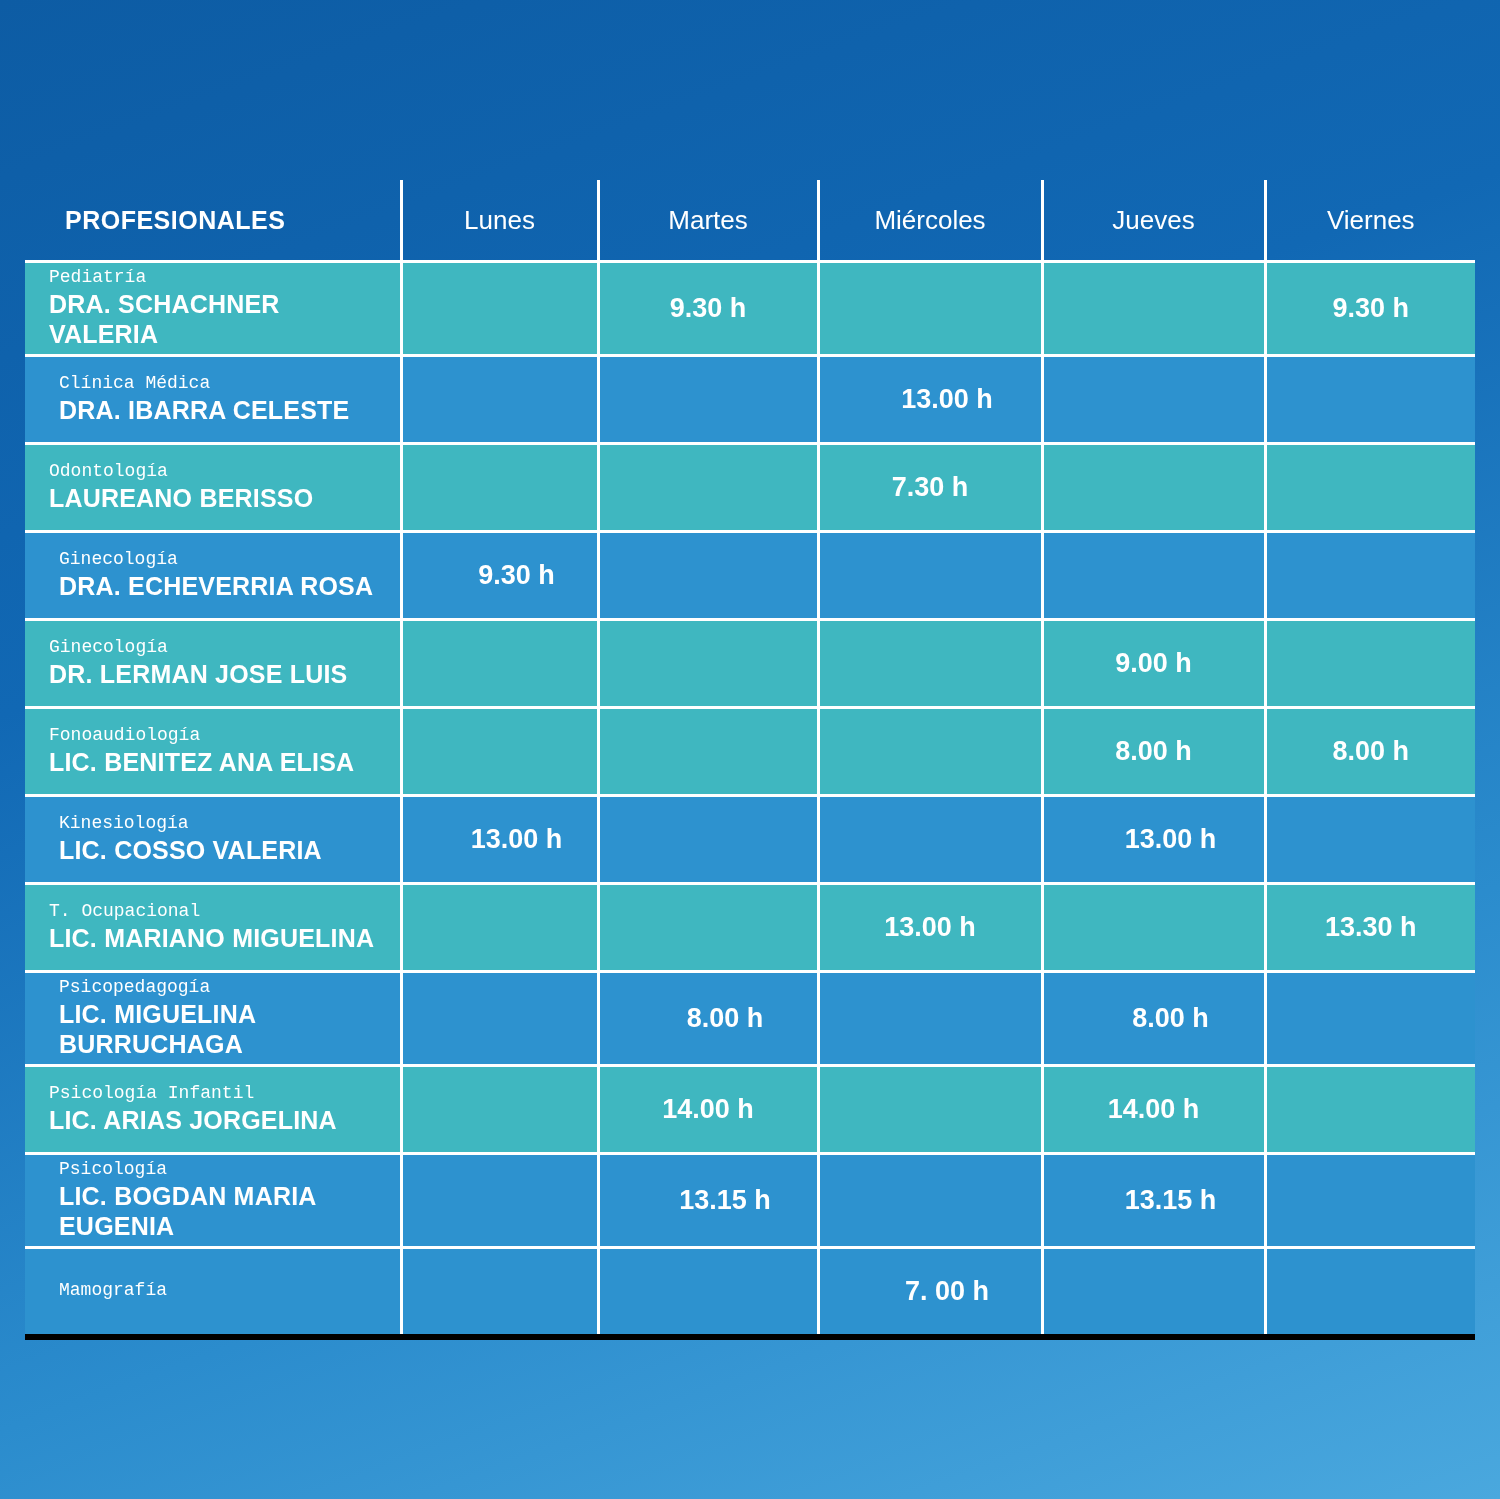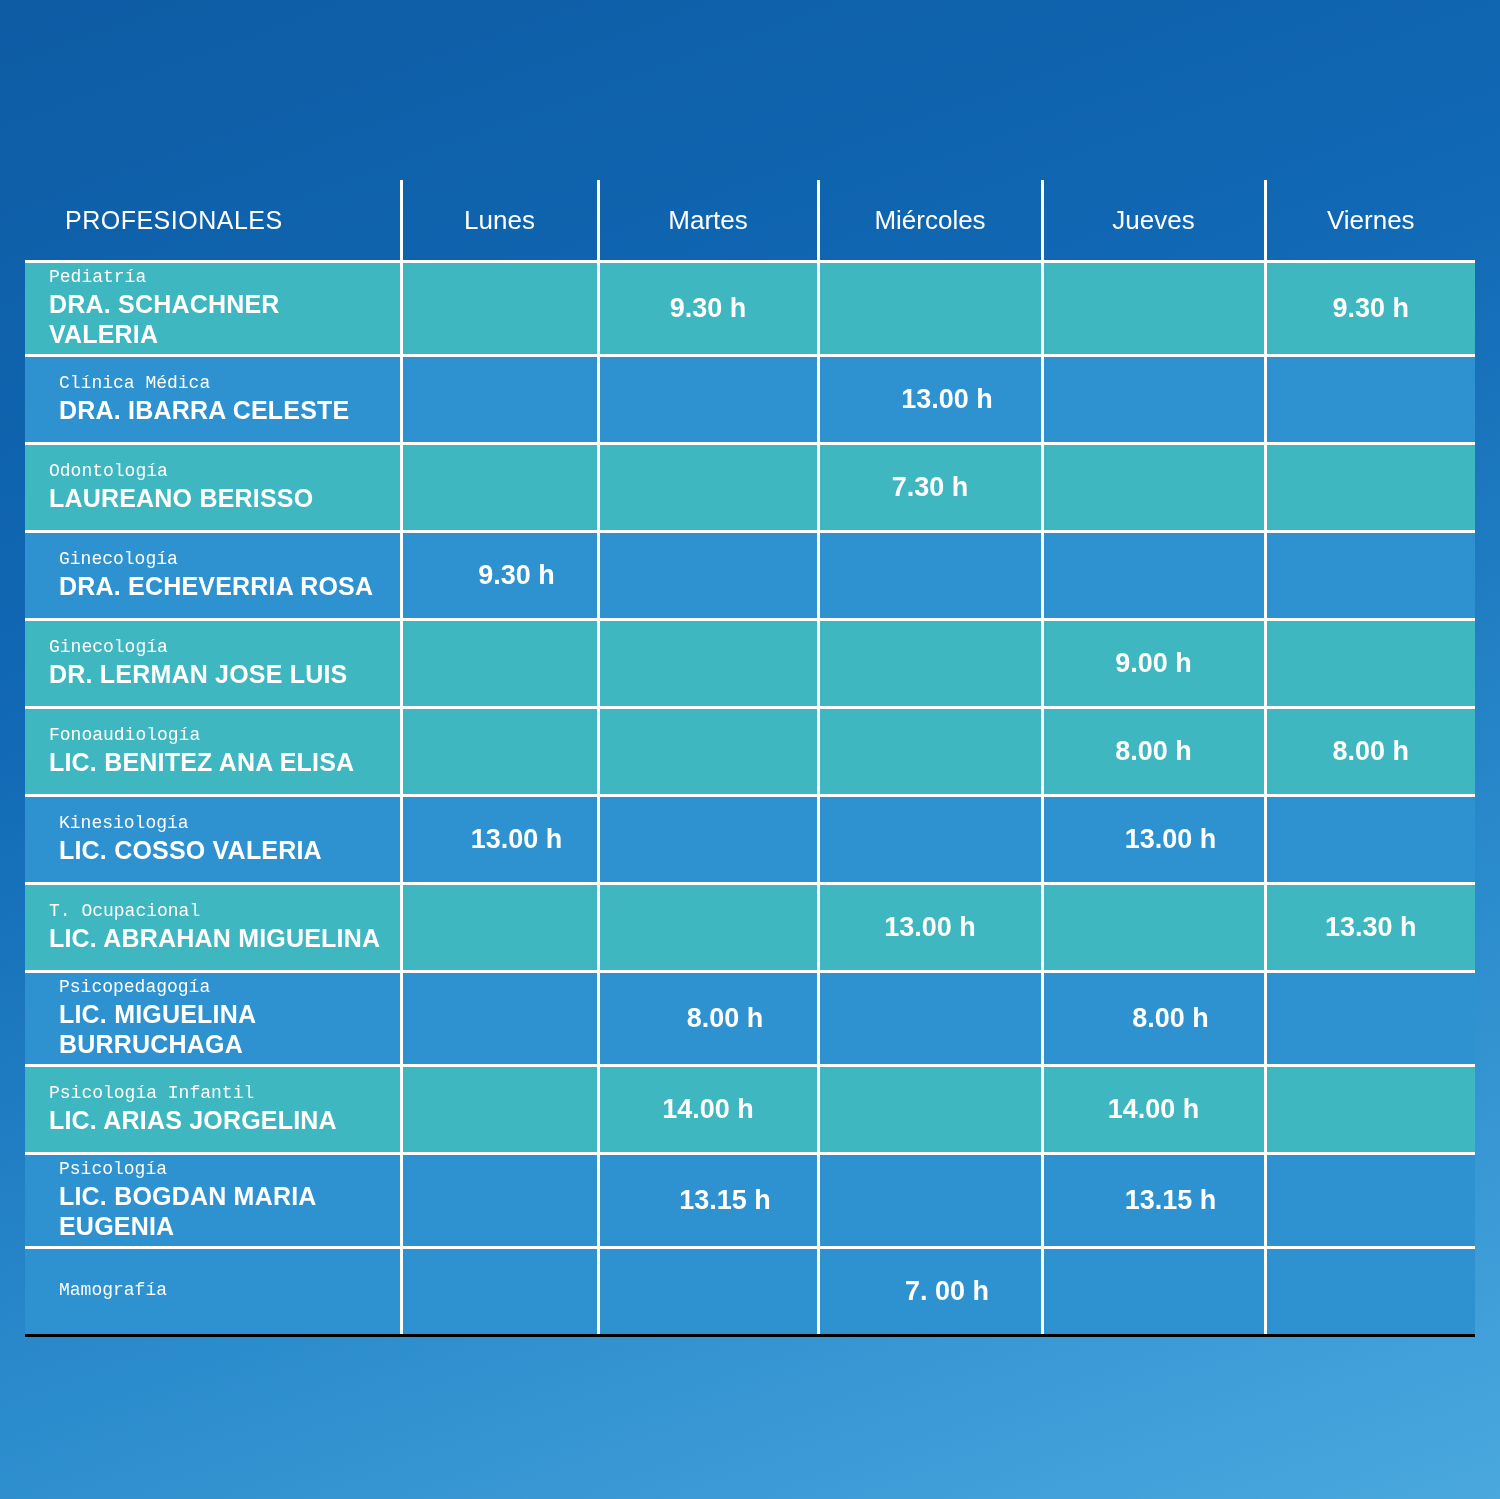--- a/index.html
+++ b/index.html
@@ -26,21 +26,21 @@
   }
   table.schedule col.c-prof { width: 376px; }
   table.schedule col.c-day  { width: 197px; }
   table.schedule col.c-day2 { width: 220px; }
   table.schedule col.c-day3 { width: 224px; }
   table.schedule col.c-day4 { width: 223px; }
   table.schedule col.c-day5 { width: 210px; }
 
   thead th {
     color: #ffffff;
-    font-weight: normal;
+    font-weight: bold;
     padding: 0;
     height: 80px;
     vertical-align: middle;
     background: transparent;
     border-right: 3px solid #ffffff;
     border-bottom: 3px solid #ffffff;
   }
   thead th.prof-head {
     text-align: left;
     padding-left: 40px;
@@ -82,21 +82,21 @@
     font-size: 25px;
     font-weight: bold;
     display: block;
     letter-spacing: 0.2px;
   }
   td.time-cell {
     text-align: center;
     font-size: 27px;
     font-weight: bold;
   }
-  tbody tr:last-child td { border-bottom: 3px solid #000000; }
+  tbody tr:last-child td { border-bottom: 6px solid #000000; }
 </style>
 </head>
 <body>
 
 <div id="schedule-wrap">
   <table class="schedule">
     <colgroup>
       <col class="c-prof">
       <col class="c-day">
       <col class="c-day2">
@@ -188,21 +188,21 @@
           </td>
           <td class="time-cell">13.00 h</td>
           <td class="time-cell"></td>
           <td class="time-cell"></td>
           <td class="time-cell">13.00 h</td>
           <td class="time-cell last"></td>
         </tr>
         <tr class="row-b">
           <td class="prof-cell">
             <span class="spec">T. Ocupacional</span>
-            <span class="doc">LIC. ABRAHAN MIGUELINA</span>
+            <span class="doc">LIC. MARIANO MIGUELINA</span>
           </td>
           <td class="time-cell"></td>
           <td class="time-cell"></td>
           <td class="time-cell">13.00 h</td>
           <td class="time-cell"></td>
           <td class="time-cell last">13.30 h</td>
         </tr>
         <tr class="row-a">
           <td class="prof-cell">
             <span class="spec">Psicopedagogía</span>

